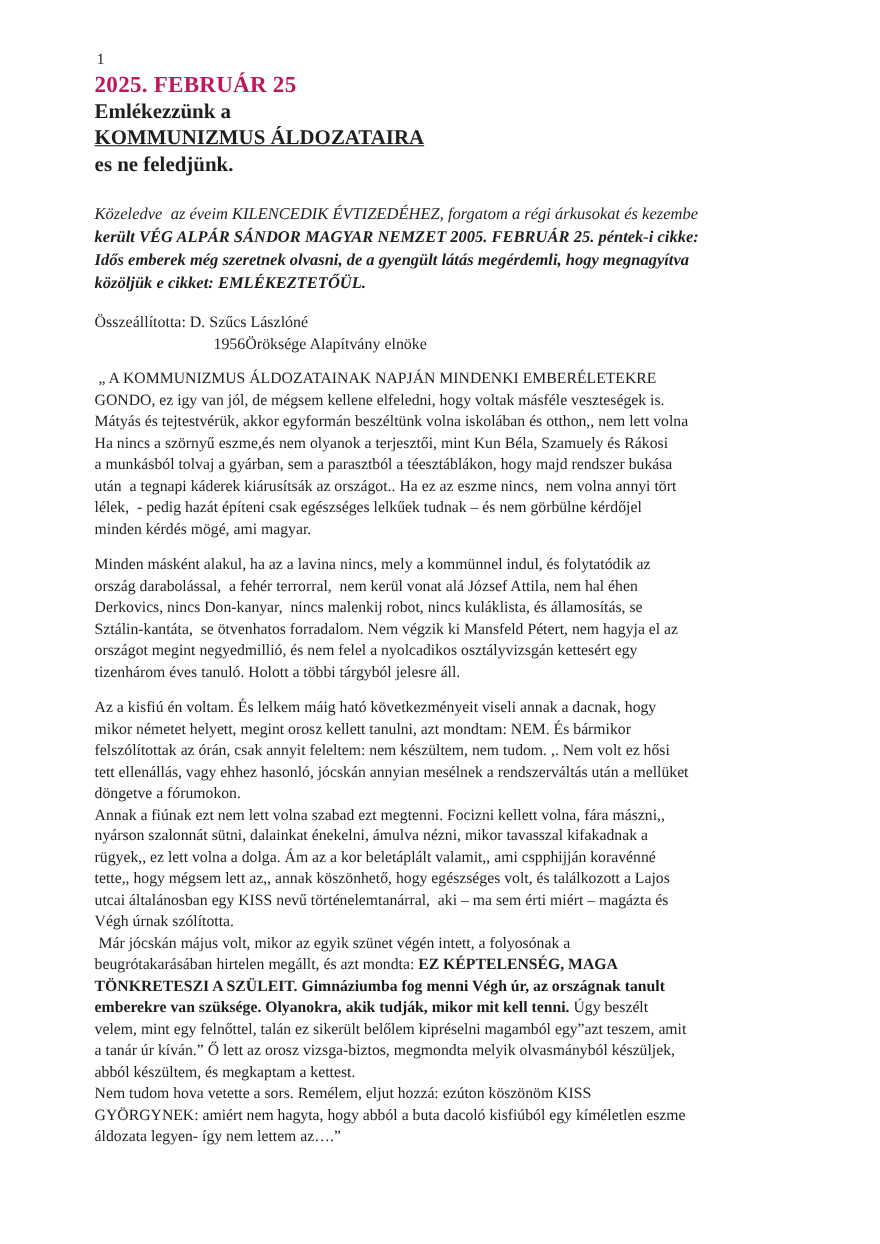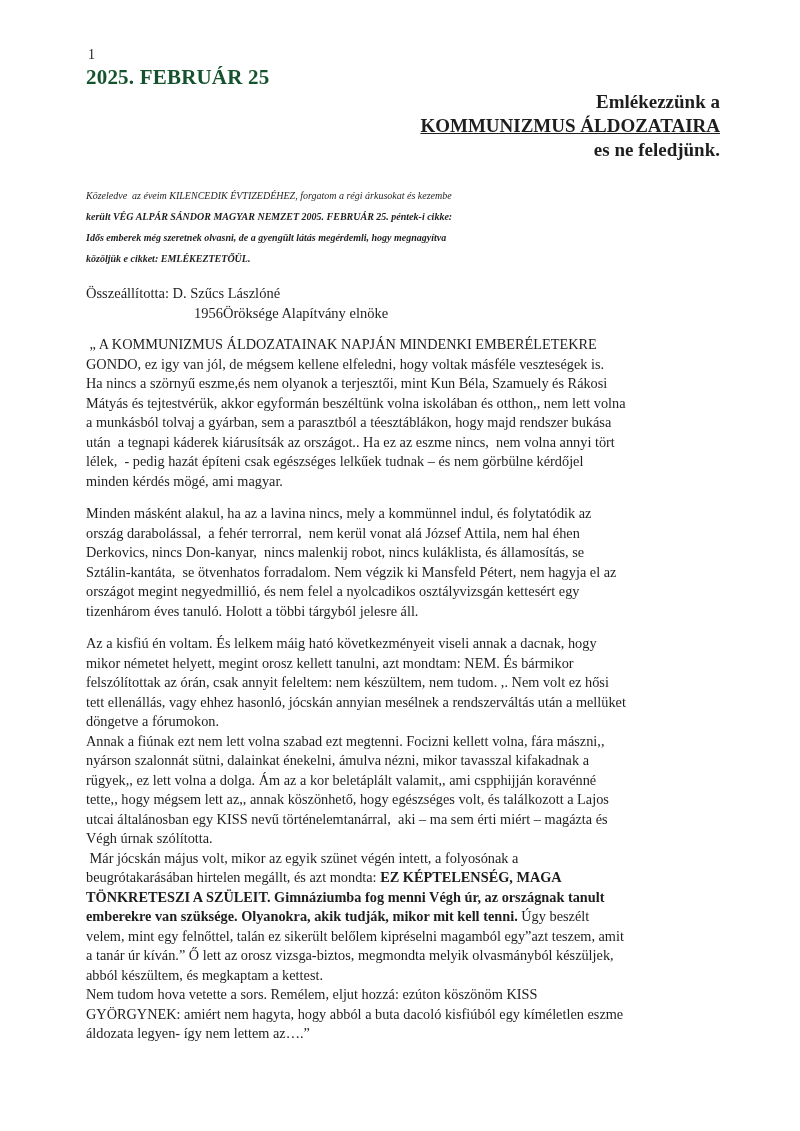--- a/index.html
+++ b/index.html
@@ -14,44 +14,44 @@
     padding:46px 80px 0 86px;
     overflow:hidden;
   }
   .page-number{
     font-size:14px;line-height:18px;margin-left:2px;
   }
   .date-heading{
     font-size:21px;line-height:26px;font-weight:bold;
     letter-spacing:.2px;
   }
-  .title-block{text-align:right;}
+  .title-block{text-align:left;}
   .title-line{font-size:19px;line-height:24px;font-weight:bold;}
   .title-line.u{text-decoration:underline;}
   .intro-block{margin-top:23px;}
-  .intro-block .tline{font-size:10px;line-height:21px;}
+  .intro-block .tline{font-size:15px;line-height:21px;}
   .byline-block{margin-top:14px;font-size:14.5px;line-height:20px;}
   .byline-indent{padding-left:108px;}
   .body-block{margin-top:12px;}
   .paragraph{margin:0 0 13px 0;}
   .tline{white-space:pre-wrap;font-size:14.3px;line-height:19.5px;}
   .r-r{font-style:normal;font-weight:normal;}
   .r-b{font-weight:bold;}
   .r-i{font-style:italic;}
   .r-bi{font-style:italic;font-weight:bold;text-align:center;}
   .r-biu{font-style:italic;font-weight:bold;}
 </style>
 </head>
 <body>
 
 <div class="page">
 
   <div class="page-number">1</div>
 
-  <div class="date-heading" style="color:#14532d;">2025. FEBRUÁR 25</div>
+  <div class="date-heading" style="color:#be185d;">2025. FEBRUÁR 25</div>
 
   <div class="title-block">
     <div class="title-line">Emlékezzünk a</div>
     <div class="title-line u">KOMMUNIZMUS ÁLDOZATAIRA</div>
     <div class="title-line">es ne feledjünk.</div>
   </div>
 
   <div class="intro-block">
       <div class="tline"><span class="r-i">Közeledve  az éveim KILENCEDIK ÉVTIZEDÉHEZ, forgatom a régi árkusokat és kezembe</span></div>
       <div class="tline"><span class="r-bi">került </span><span class="r-biu">VÉG ALPÁR SÁNDOR </span><span class="r-bi">MAGYAR NEMZET 2005. FEBRUÁR 25. péntek-i cikke:</span></div>
@@ -61,22 +61,22 @@
 
   <div class="byline-block">
     <div>Összeállította: D. Szűcs Lászlóné</div>
     <div class="byline-indent">1956Öröksége Alapítvány elnöke</div>
   </div>
 
   <div class="body-block">
     <div class="paragraph">
         <div class="tline"><span class="r-r"> „ A KOMMUNIZMUS ÁLDOZATAINAK NAPJÁN MINDENKI EMBERÉLETEKRE</span></div>
         <div class="tline"><span class="r-r">GONDO, ez igy van jól, de mégsem kellene elfeledni, hogy voltak másféle veszteségek is.</span></div>
+        <div class="tline"><span class="r-r">Mátyás és tejtestvérük, akkor egyformán beszéltünk volna iskolában és otthon,, nem lett volna</span></div>
         <div class="tline"><span class="r-r">Ha nincs a szörnyű eszme,és nem olyanok a terjesztői, mint Kun Béla, Szamuely és Rákosi</span></div>
-        <div class="tline"><span class="r-r">Mátyás és tejtestvérük, akkor egyformán beszéltünk volna iskolában és otthon,, nem lett volna</span></div>
         <div class="tline"><span class="r-r">a munkásból tolvaj a gyárban, sem a parasztból a téesztáblákon, hogy majd rendszer bukása</span></div>
         <div class="tline"><span class="r-r">után  a tegnapi káderek kiárusítsák az országot.. Ha ez az eszme nincs,  nem volna annyi tört</span></div>
         <div class="tline"><span class="r-r">lélek,  - pedig hazát építeni csak egészséges lelkűek tudnak – és nem görbülne kérdőjel</span></div>
         <div class="tline"><span class="r-r">minden kérdés mögé, ami magyar.</span></div>
       </div>
     <div class="paragraph">
         <div class="tline"><span class="r-r">Minden másként alakul, ha az a lavina nincs, mely a kommünnel indul, és folytatódik az</span></div>
         <div class="tline"><span class="r-r">ország darabolással,  a fehér terrorral,  nem kerül vonat alá József Attila, nem hal éhen</span></div>
         <div class="tline"><span class="r-r">Derkovics, nincs Don-kanyar,  nincs malenkij robot, nincs kuláklista, és államosítás, se</span></div>
         <div class="tline"><span class="r-r">Sztálin-kantáta,  se ötvenhatos forradalom. Nem végzik ki Mansfeld Pétert, nem hagyja el az</span></div>

